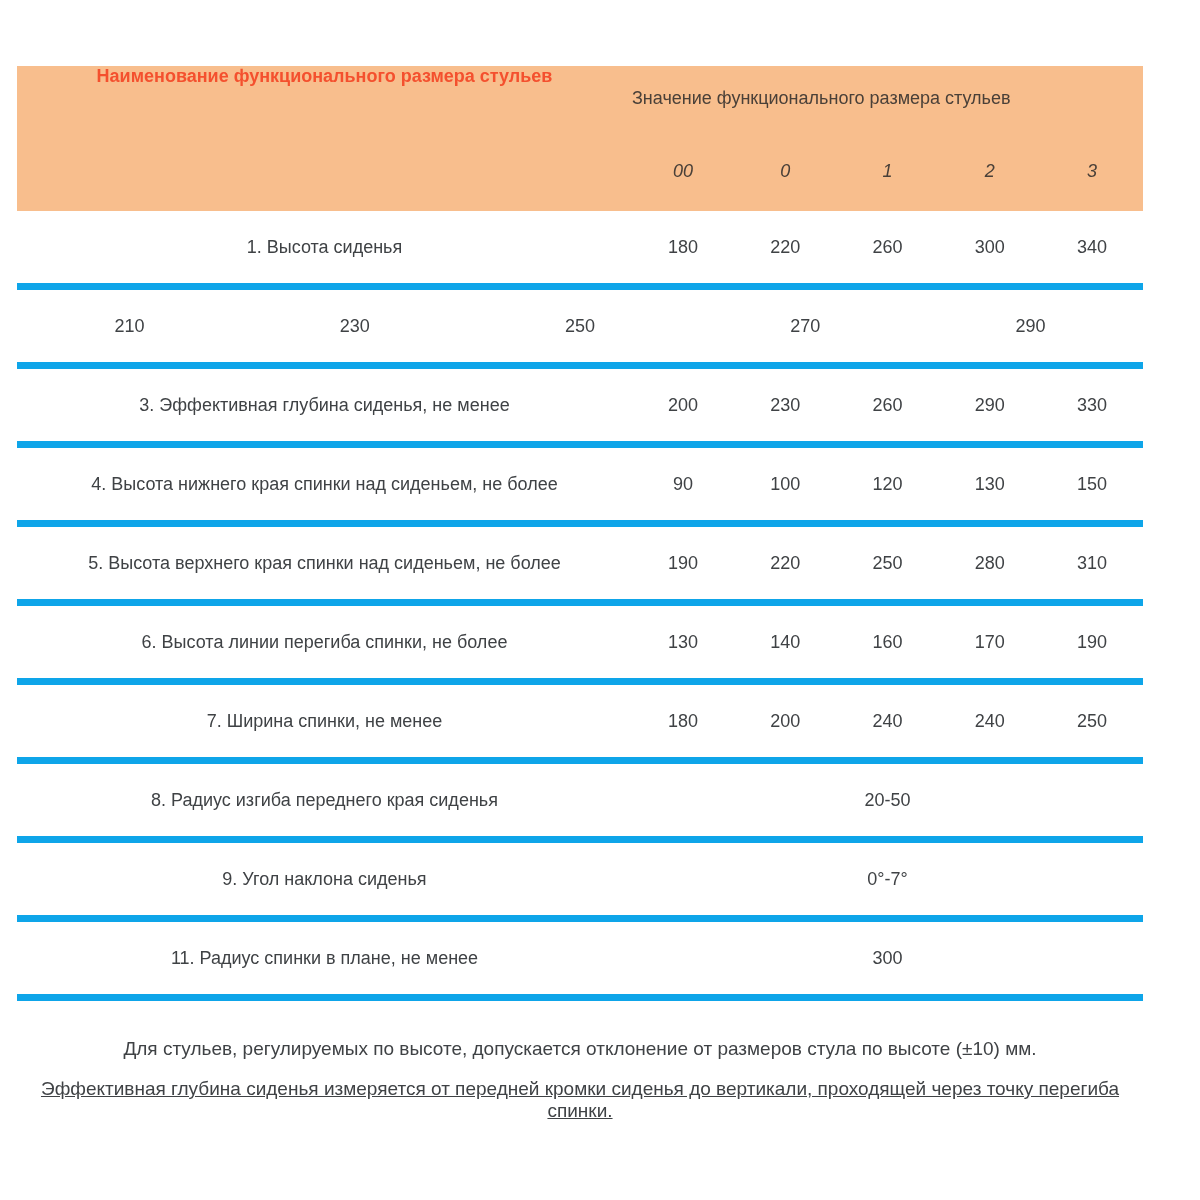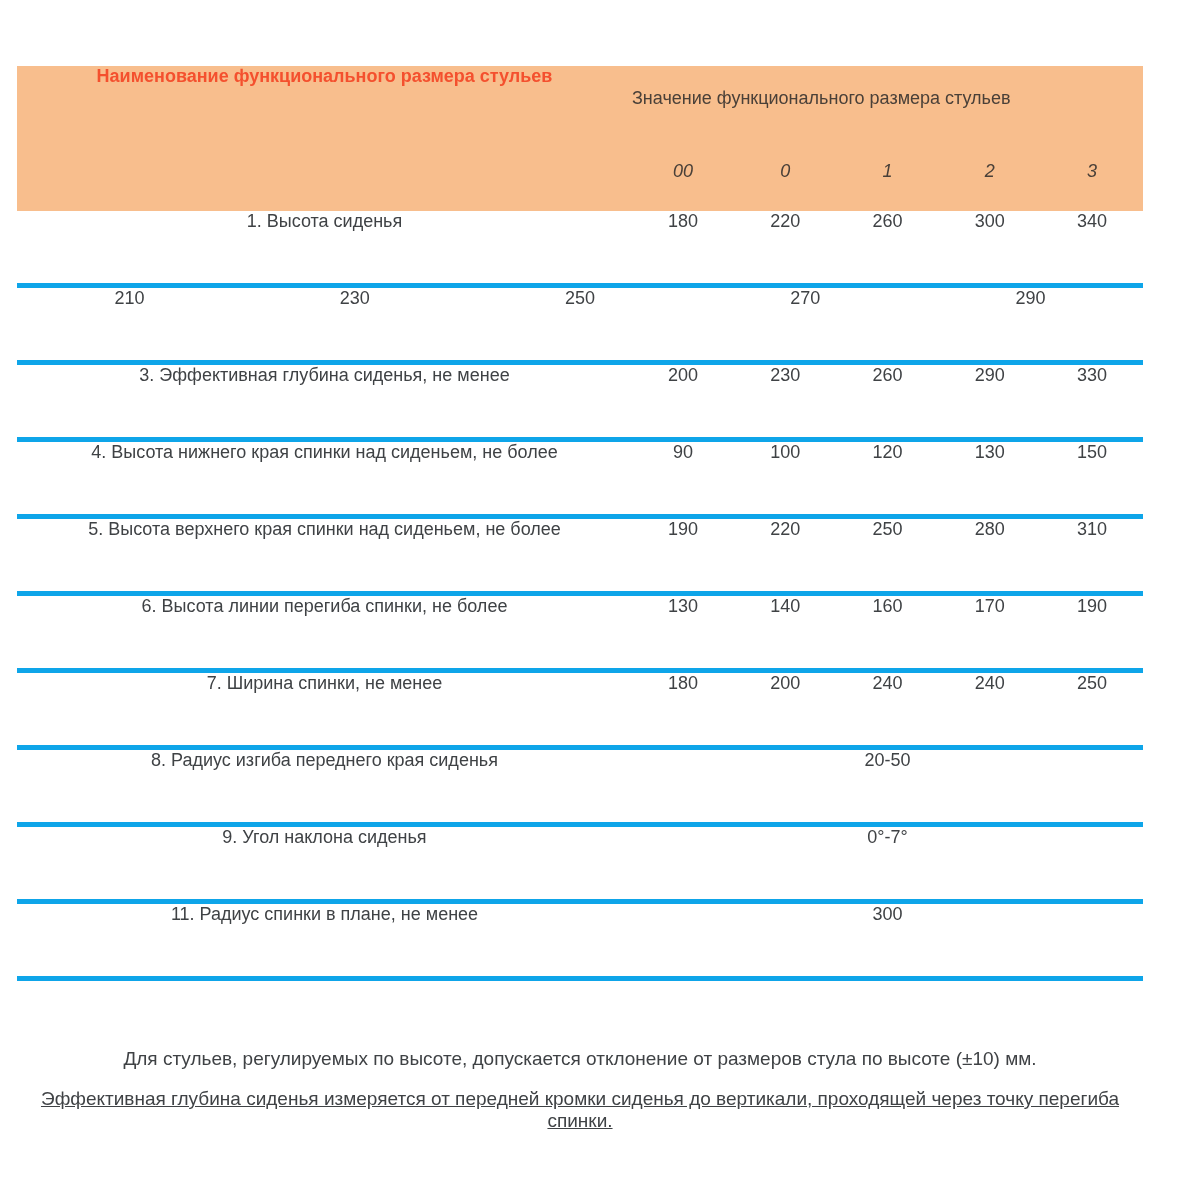--- a/index.html
+++ b/index.html
@@ -61,22 +61,23 @@
     font-style: italic;
   }
   .values-cols .size-col {
     flex: 1;
     text-align: center;
     font-size: 18px;
   }
   
   .trow {
     display: flex;
+    align-items: center;
     height: 72px;
-    border-bottom: 5px solid #0ea5e9;
+    border-bottom: 7px solid #0ea5e9;
     font-size: 18px;
   }
   .row-label {
     width: 615px;
     box-sizing: border-box;
     padding: 0 12px;
     text-align: center;
   }
   .row-values {
     flex: 1;
@@ -96,21 +97,21 @@
     left: 17px;
     top: 1010px;
     width: 1126px;
     text-align: center;
     color: #3F4245;
   }
   .note {
     margin: 0;
     font-size: 19px;
   }
-  .note-1 { margin-top: 38px; }
+  .note-1 { margin-top: 28px; }
   .note-2 { margin-top: 18px; text-decoration: underline; }
 </style>
 </head>
 <body>
 
 <div class="page">
 
   <div class="chair-table">
 
     <div class="thead">

